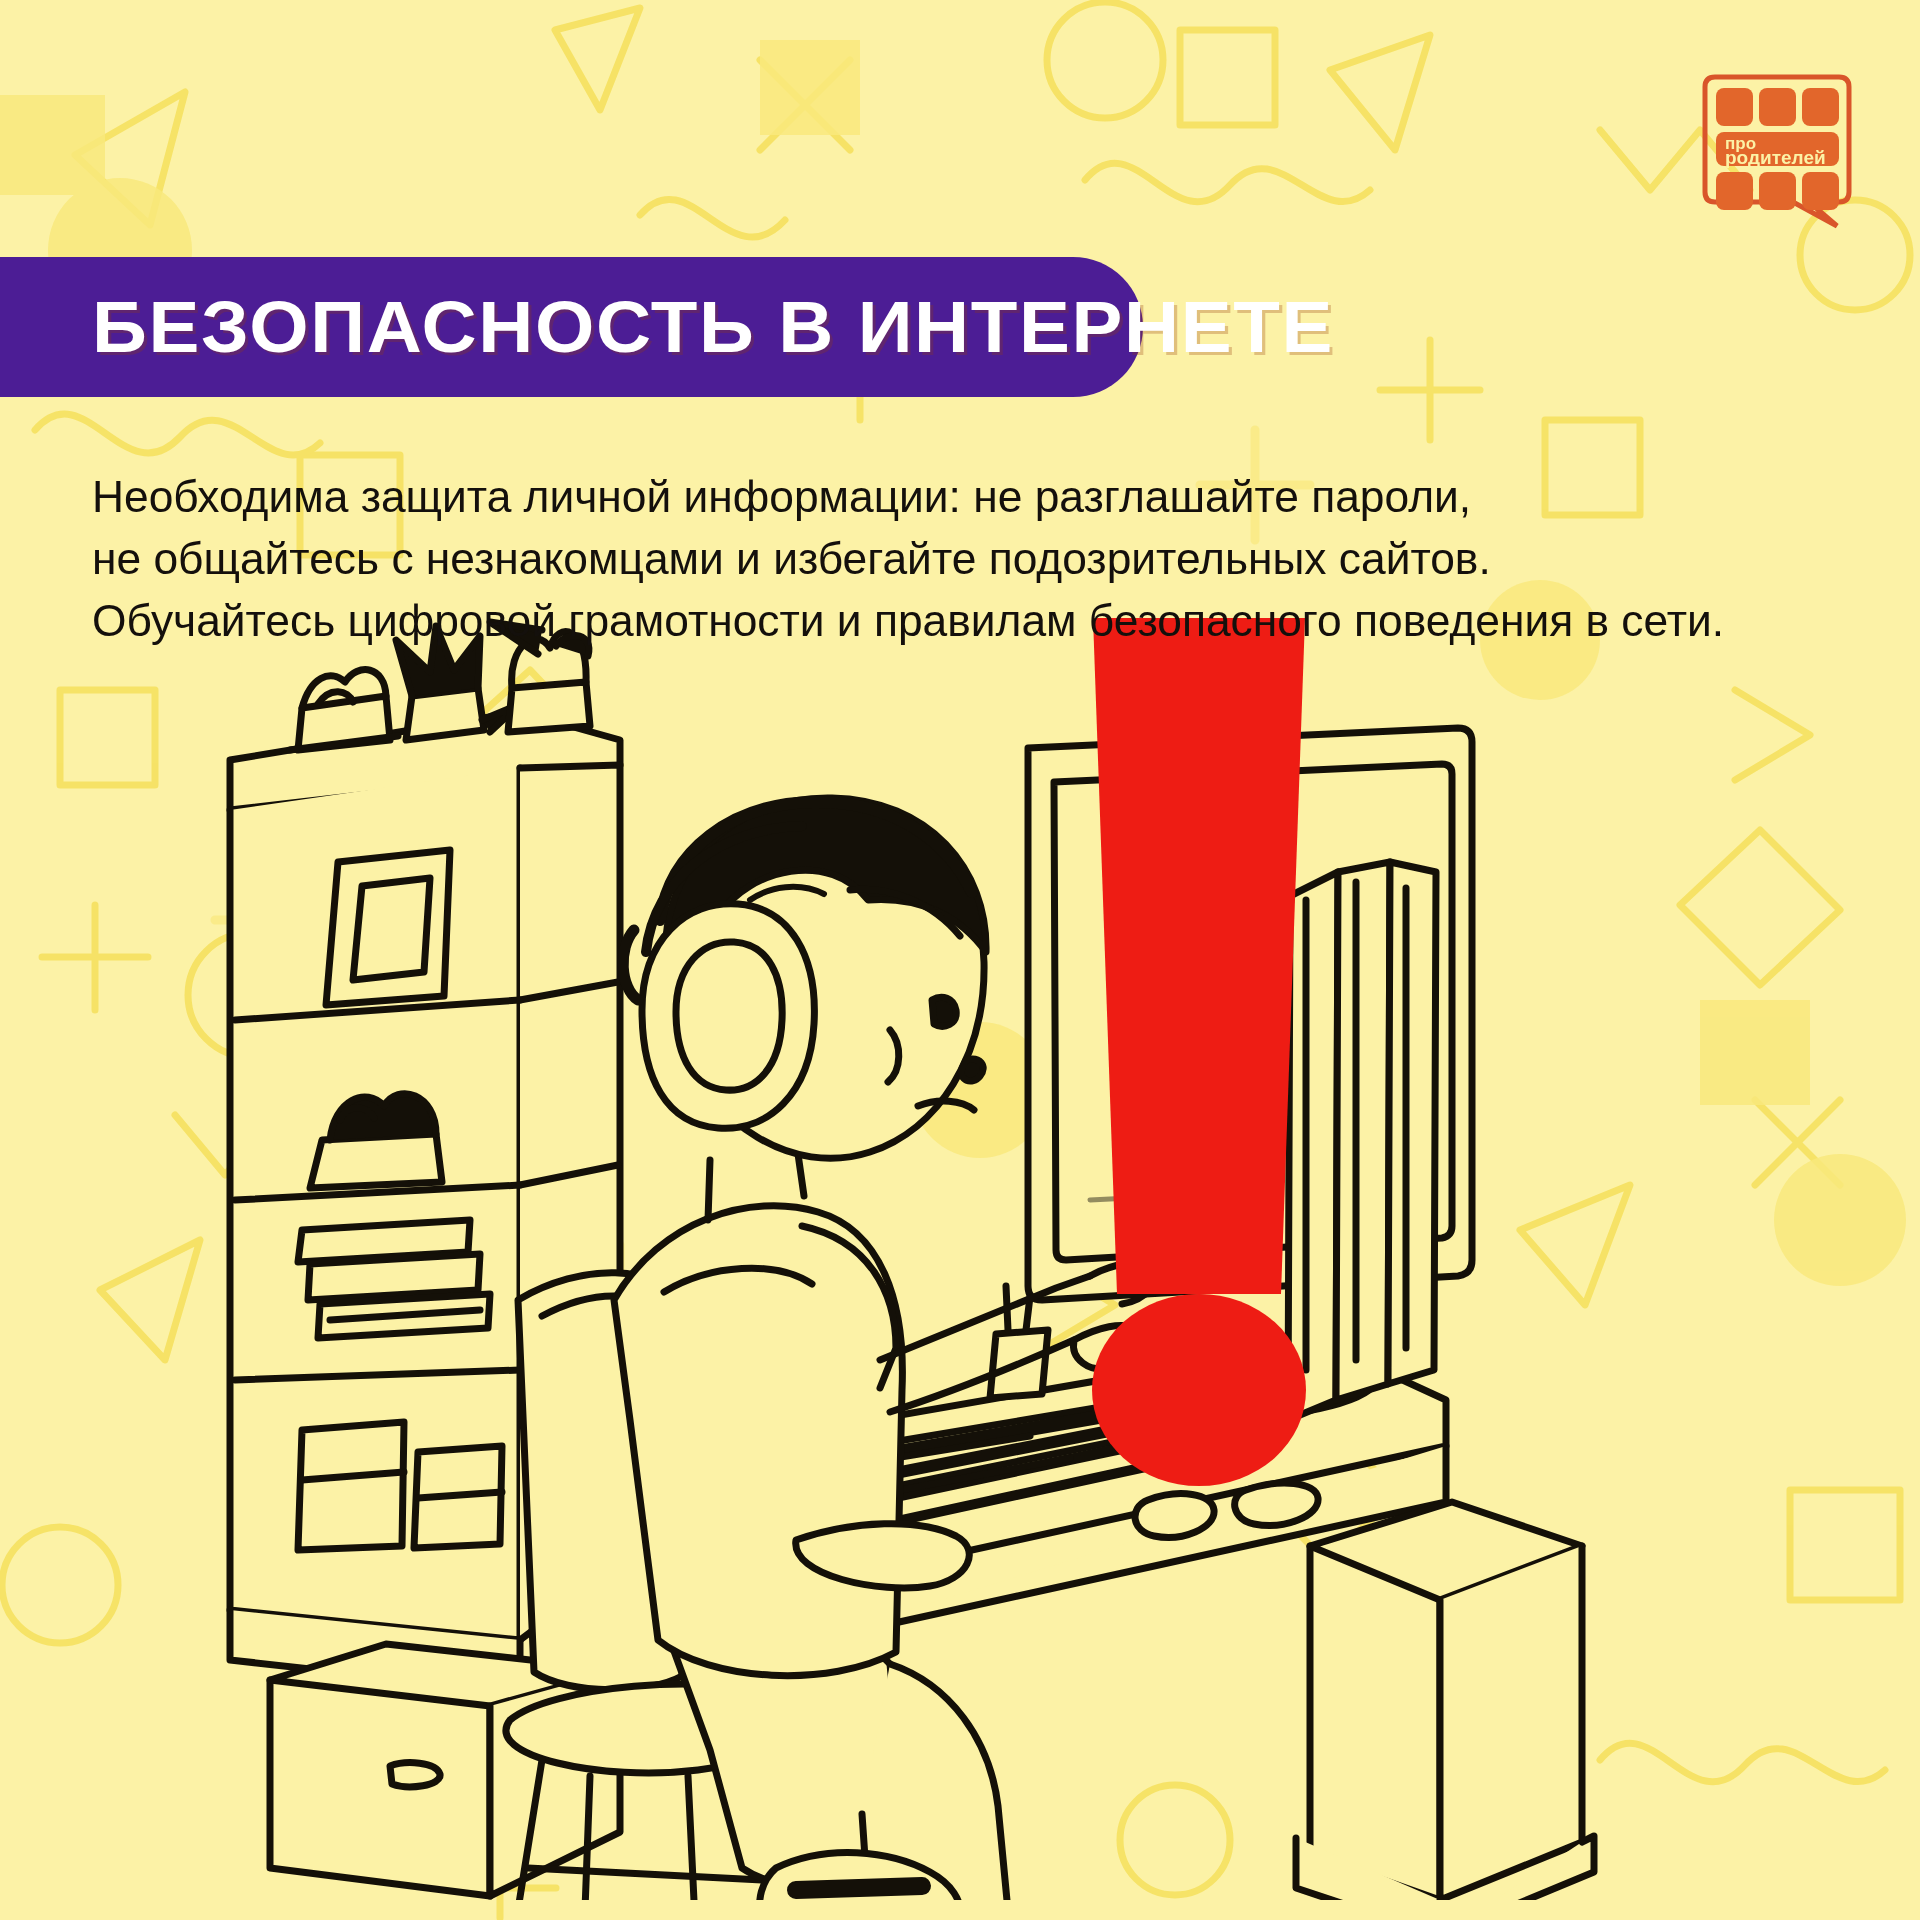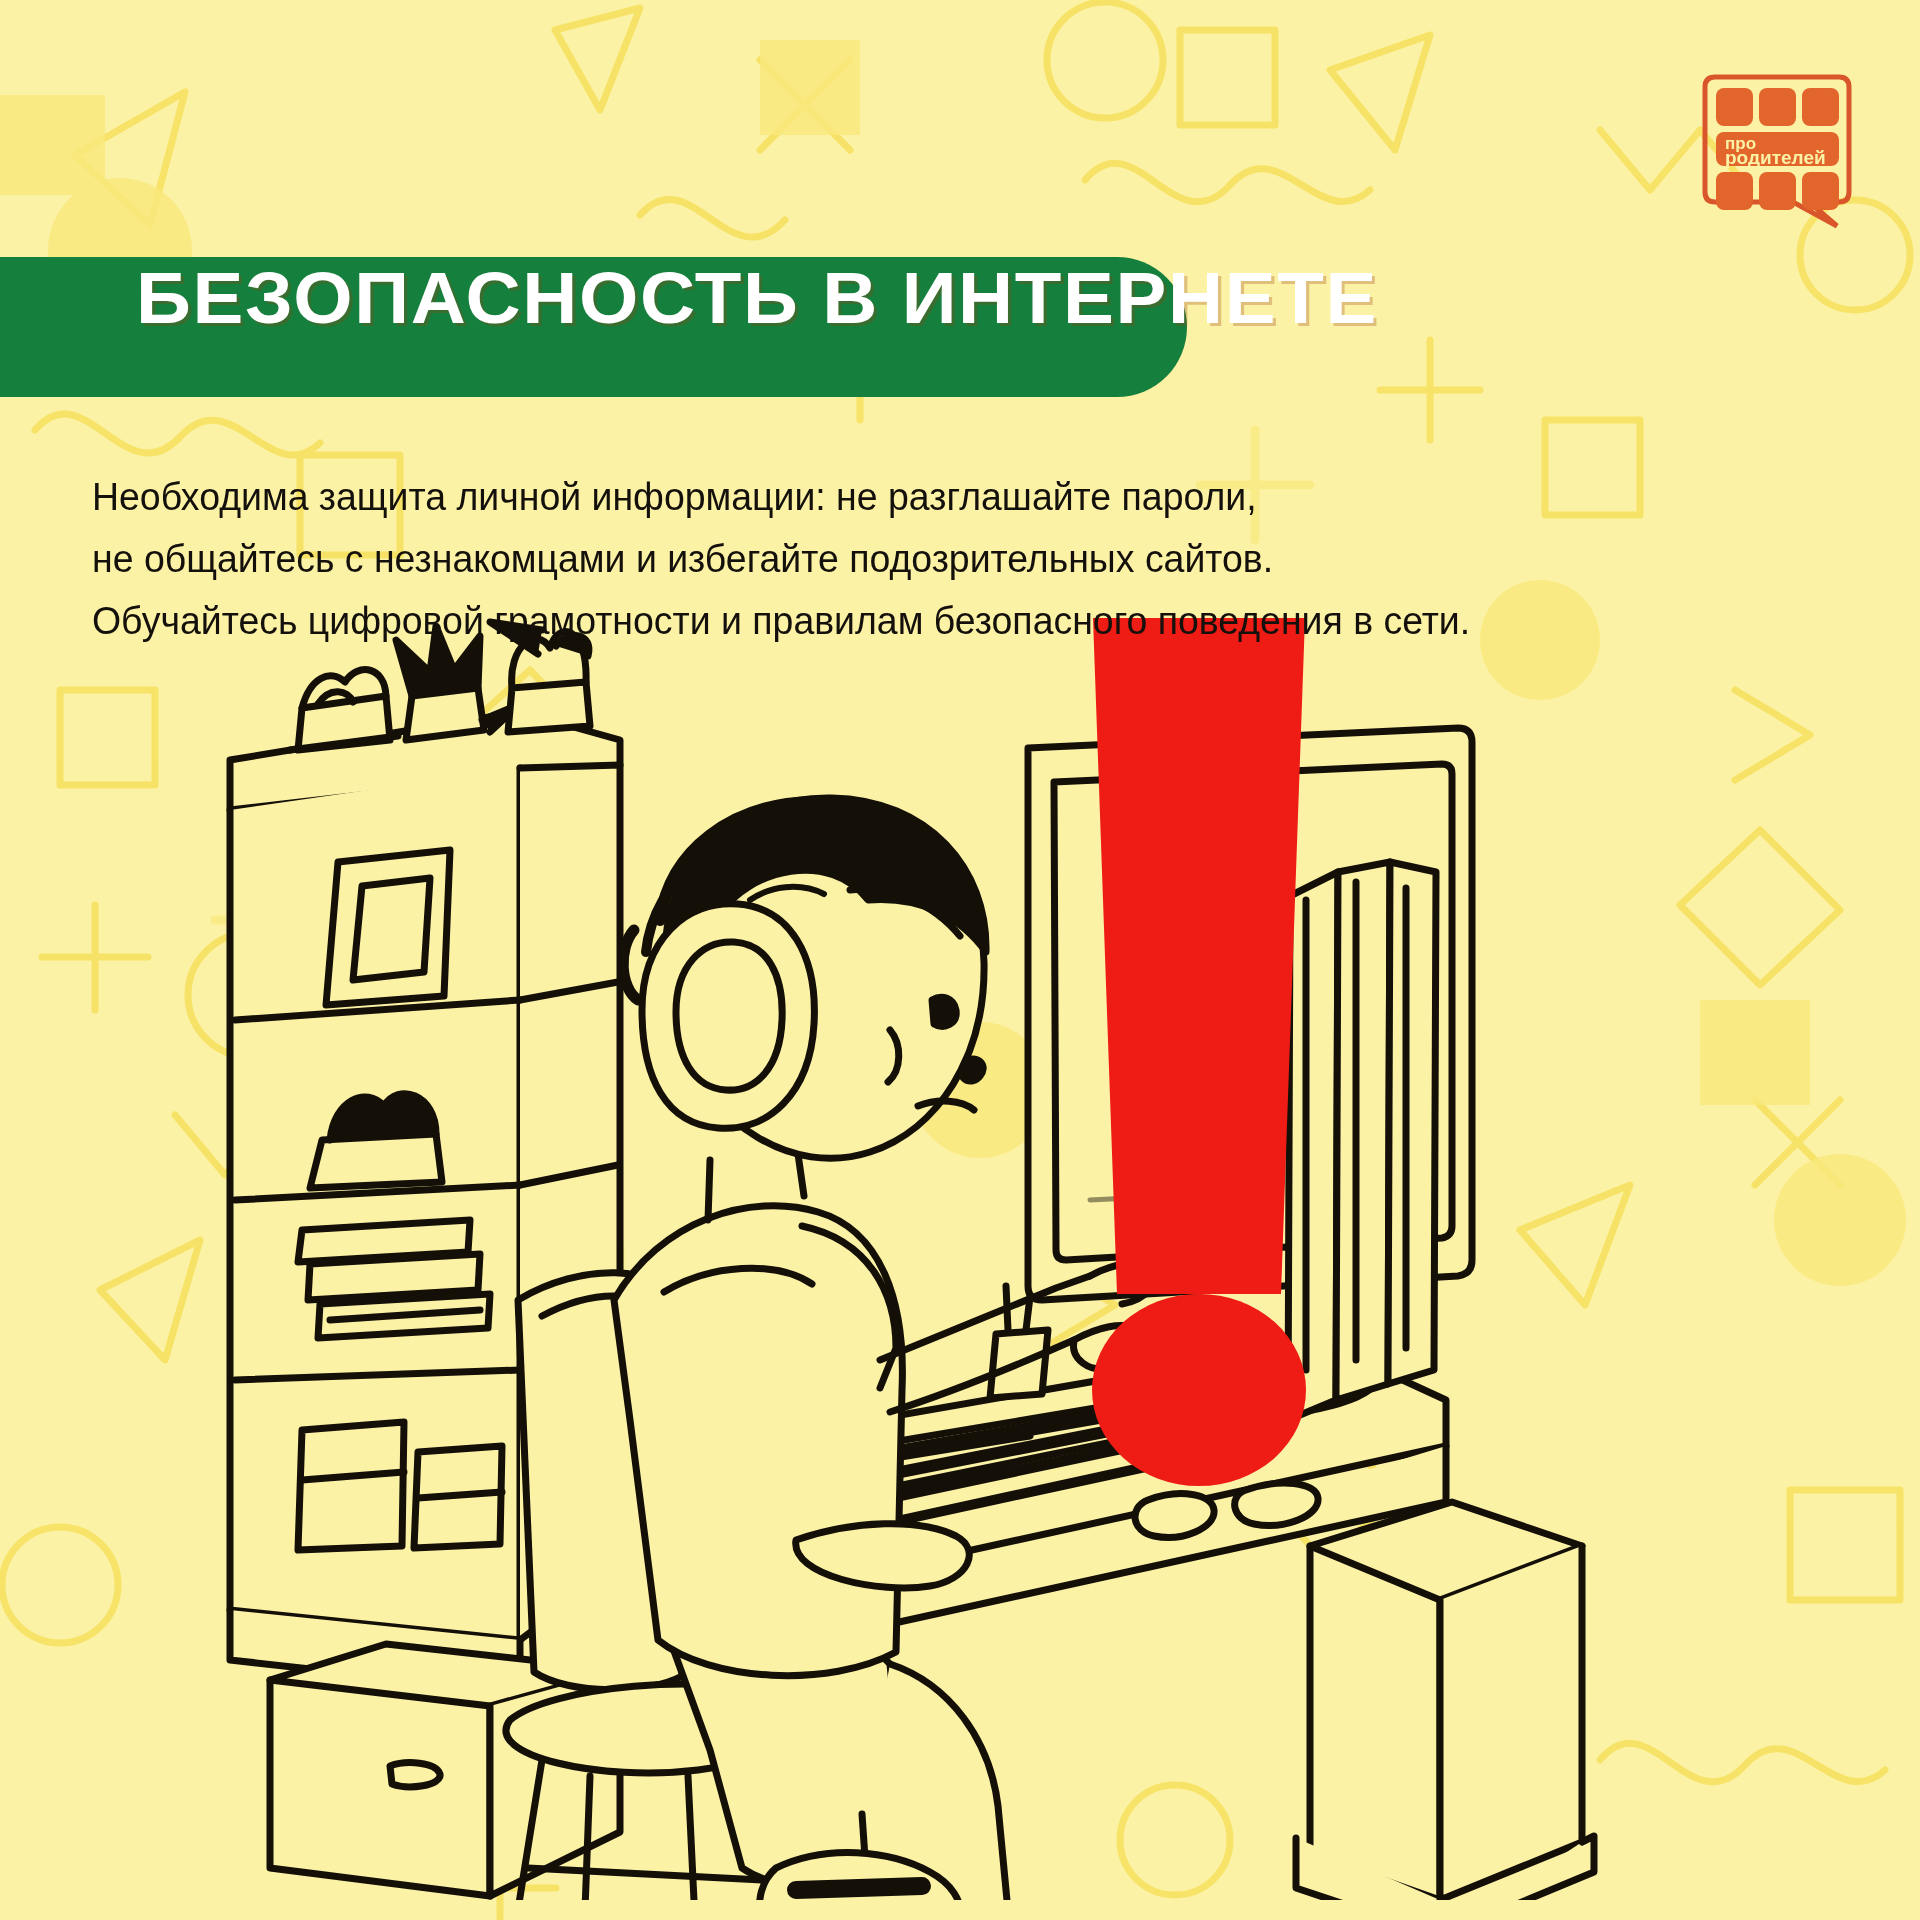--- a/index.html
+++ b/index.html
@@ -13,44 +13,44 @@
 
   
   .logo{
     position:absolute; left:1697px; top:74px; width:160px; height:155px; z-index:5;
   }
   .logo svg{display:block;width:100%;height:100%;}
 
   
   .banner{
     position:absolute;left:0;top:257px;width:1143px;height:140px;
-    background:#15803d;
+    background:#4c1d95;
     border-top-right-radius:70px;border-bottom-right-radius:70px;
     z-index:4;
-    display:flex;padding-left:44px;
+    display:flex;align-items:center;
   }
   .banner-title{
     color:#FFFFFF;
     font-family:"Liberation Sans", sans-serif;
     font-weight:bold;
     font-size:72px;
     letter-spacing:1.5px;
     margin-left:92px;
     transform:scaleX(1.06);
     transform-origin:left center;
     white-space:nowrap;
     text-shadow:3px 3px 0 rgba(150,60,15,.28);
   }
 
   
   .body-copy{
     position:absolute;left:92px;top:466px;width:1790px;z-index:4;
     color:#14100C;
     font-family:"Liberation Sans", sans-serif;
-    font-size:38px;
+    font-size:45px;
     line-height:62px;
     font-weight:500;
   }
   .body-copy .ln{display:block;white-space:nowrap;transform:scaleX(.985);transform-origin:left center;}
 
   
   #illustration{
     position:absolute;left:190px;top:600px;width:1420px;height:1300px;z-index:3;
   }
   #illustration svg{display:block;width:100%;height:100%;}

